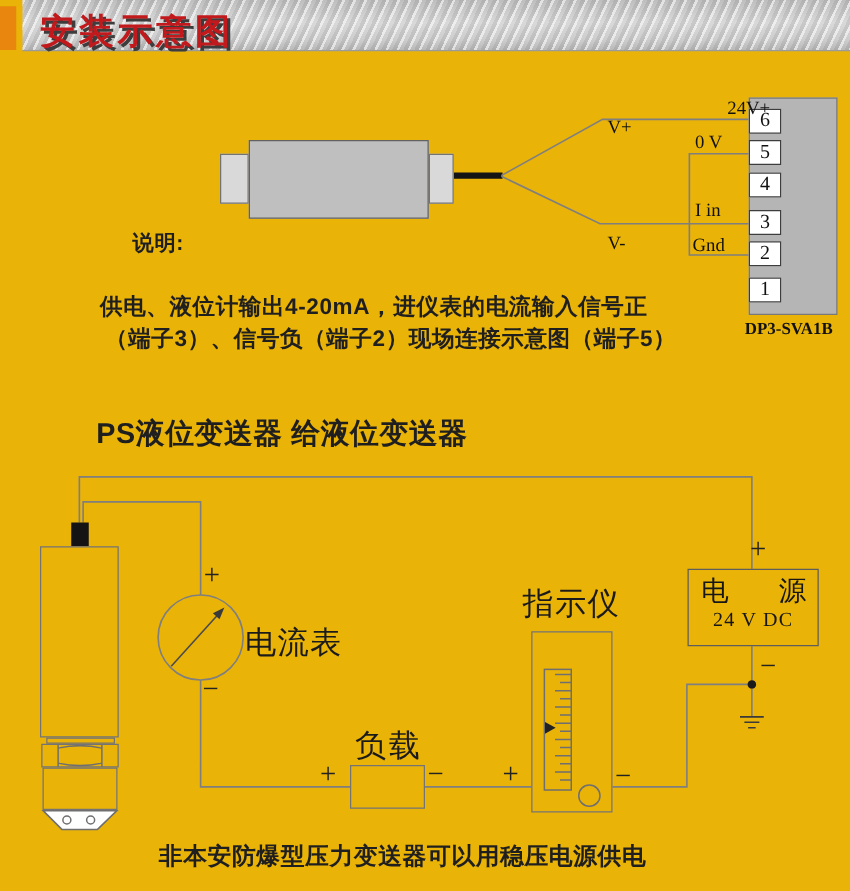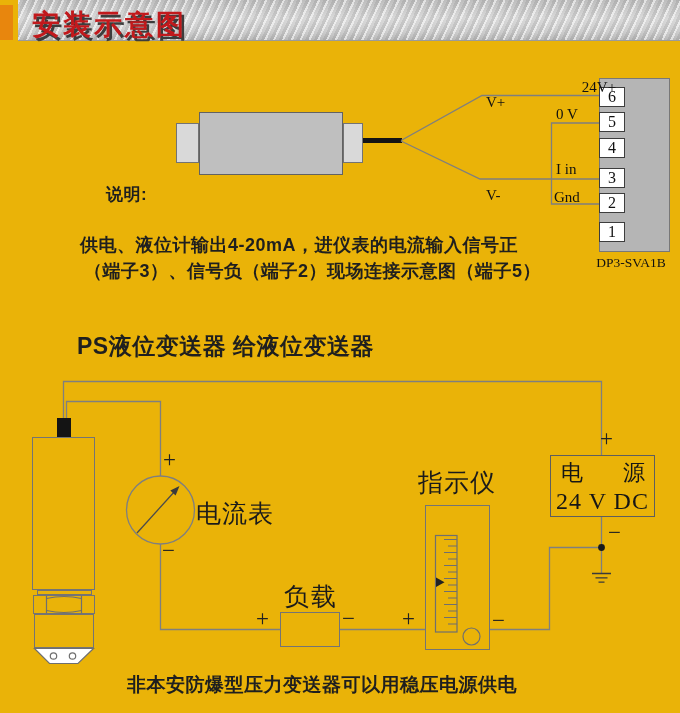--- a/index.html
+++ b/index.html
@@ -83,42 +83,42 @@
   <div class="tsq" style="top:168px;">3</div>
   <div class="tsq" style="top:193px;">2</div>
   <div class="tsq" style="top:222px;">1</div>
 
   <div class="abs wlabel" style="left:553px;top:79px;width:42px;text-align:center;margin-left:25px;">24V+</div>
   <div class="abs wlabel" style="left:556px;top:106px;">0 V</div>
   <div class="abs wlabel" style="left:556px;top:161px;">I in</div>
   <div class="abs wlabel" style="left:554px;top:189px;">Gnd</div>
   <div class="abs wlabel" style="left:486px;top:94px;">V+</div>
   <div class="abs wlabel" style="left:486px;top:187px;">V-</div>
-  <div class="abs wlabel" style="left:589px;top:255px;width:84px;text-align:center;font-size:13.5px;">DP3-SVA1B</div>
+  <div class="abs wlabel" style="left:589px;top:255px;width:84px;text-align:center;font-size:13.5px;font-weight:bold;">DP3-SVA1B</div>
 
   <div class="abs cnbold" style="left:80px;top:183px;font-size:17px;margin-left:26px;">说明:</div>
   <div class="abs cnbold" style="left:80px;top:233px;font-size:18px;">供电、液位计输出4-20mA，进仪表的电流输入信号正</div>
   <div class="abs cnbold" style="left:84px;top:259px;font-size:18px;">（端子3）、信号负（端子2）现场连接示意图（端子5）</div>
 
   <div class="abs cnbold" style="left:77px;top:331px;font-size:23px;">PS液位变送器 给液位变送器</div>
 
   <div class="abs" style="left:57px;top:418px;width:14px;height:19px;background:#141414;"></div>
   <div class="abs box" style="left:32px;top:437px;width:63px;height:153px;border-width:1.5px;"></div>
   <div class="abs box" style="left:37px;top:590px;width:55px;height:5px;"></div>
   <div class="abs box" style="left:33px;top:595px;width:62px;height:19px;"></div>
   <div class="abs box" style="left:34px;top:614px;width:60px;height:34px;"></div>
 
   <div class="abs box" style="left:280px;top:612px;width:60px;height:35px;"></div>
   <div class="abs box" style="left:425px;top:505px;width:65px;height:145px;"></div>
   <div class="abs box" style="left:550px;top:455px;width:105px;height:62px;border-width:1.4px;border-color:#5e5e5e;">
     <div style="display:flex;justify-content:space-between;padding:2px 9px 0 10px;font-family:'Liberation Serif',serif;font-size:22px;color:#161616;">
       <span>电</span>
       <span>源</span>
     </div>
-    <div style="text-align:center;font-family:'Liberation Serif',serif;font-size:24px;color:#161616;letter-spacing:1px;">24 V DC</div>
+    <div style="text-align:center;font-family:'Liberation Serif',serif;font-size:16px;color:#161616;letter-spacing:1px;">24 V DC</div>
   </div>
 
   <div class="abs serif" style="left:196px;top:497px;font-size:25px;letter-spacing:1px;">电流表</div>
   <div class="abs serif" style="left:284px;top:580px;font-size:25px;letter-spacing:2px;">负载</div>
   <div class="abs serif" style="left:418px;top:466px;font-size:25px;letter-spacing:1px;">指示仪</div>
 
   <div class="abs pm" style="left:163px;top:447px;">+</div>
   <div class="abs pm" style="left:162px;top:538px;">−</div>
   <div class="abs pm" style="left:256px;top:606px;">+</div>
   <div class="abs pm" style="left:342px;top:606px;">−</div>

